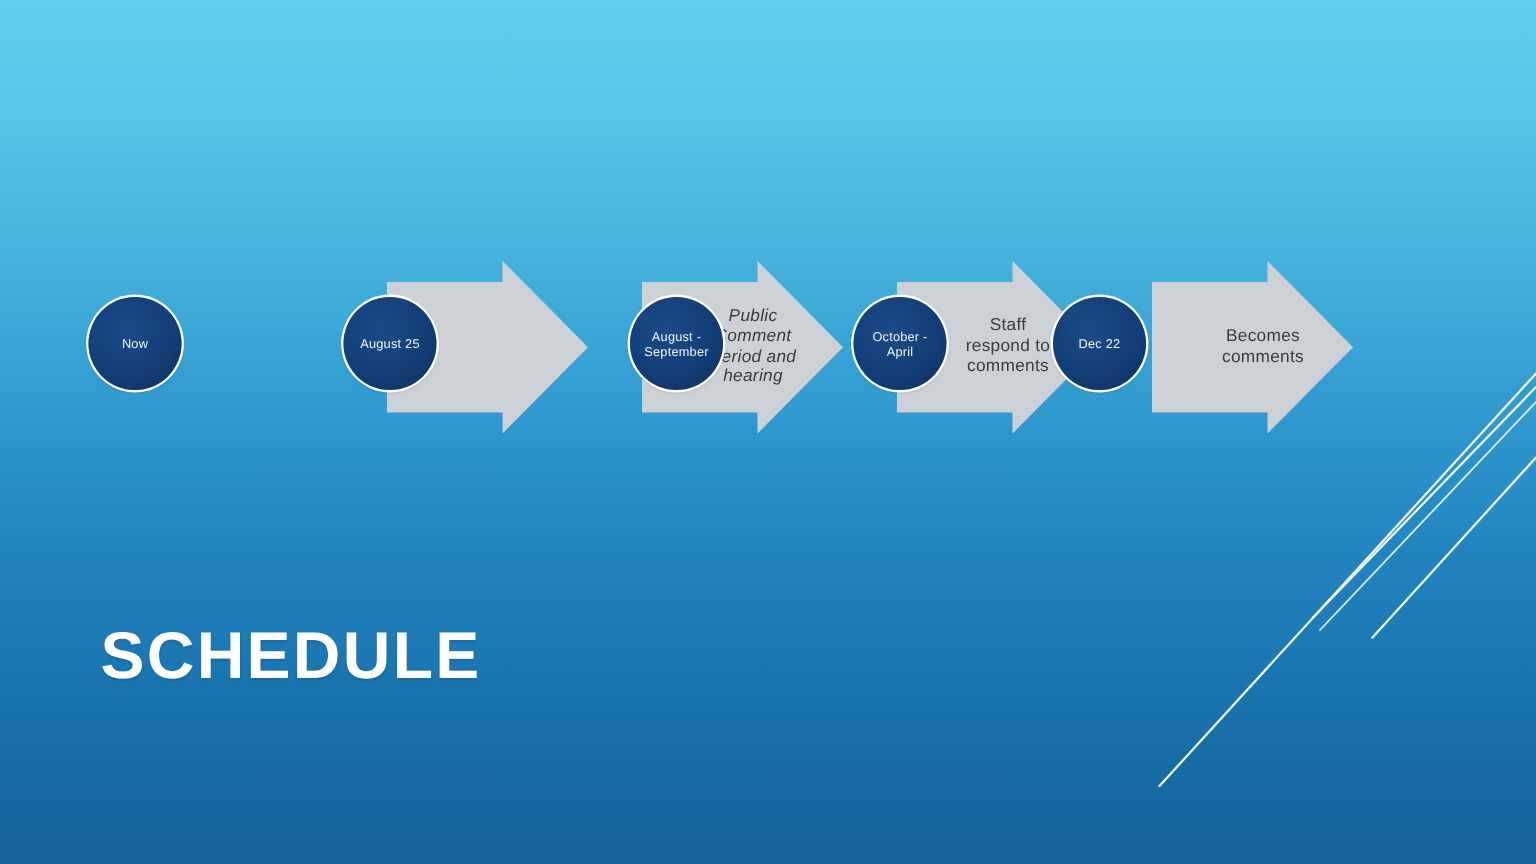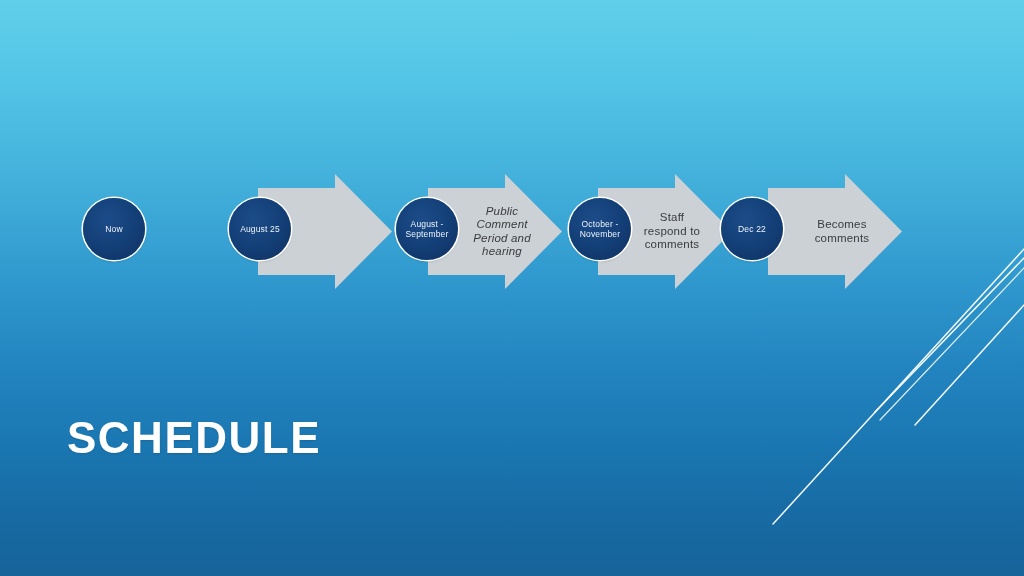--- a/index.html
+++ b/index.html
@@ -106,21 +106,21 @@
     <g stroke="#ffffff" fill="none" stroke-linecap="round">
       <line x1="1024" y1="249" x2="773" y2="524" stroke-width="1.5" opacity="0.95"></line>
       <line x1="1024" y1="258" x2="875" y2="412" stroke-width="1.5" opacity="0.95"></line>
       <line x1="1024" y1="268" x2="880" y2="420" stroke-width="1.2" opacity="0.85"></line>
       <line x1="1024" y1="305" x2="915" y2="425" stroke-width="1.5" opacity="0.95"></line>
     </g>
   </svg>
 
   <div class="timeline">
 
-    <div class="node" style="left:59px; top:198px;margin-left:24px;">
+    <div class="node" style="left:59px; top:198px;">
       <span>Now</span>
     </div>
 
     <div class="chevron-wrap" style="left:258px; top:174px; width:134px;">
       <svg class="chevron" viewBox="0 0 134 115" preserveAspectRatio="none">
         <polygon points="0,14 77,14 77,0 134,57.5 77,115 77,101 0,101" fill="#ccd1d6"></polygon>
       </svg>
     </div>
     <div class="node" style="left:229px; top:198px;">
       <span>August 25</span>
@@ -128,46 +128,46 @@
 
     <div class="chevron-wrap" style="left:428px; top:174px; width:134px;font-style:italic;">
       <svg class="chevron" viewBox="0 0 134 115" preserveAspectRatio="none">
         <polygon points="0,14 77,14 77,0 134,57.5 77,115 77,101 0,101" fill="#ccd1d6"></polygon>
       </svg>
       <div class="chev-label" style="left:22px; width:104px;">Public
 Comment
 Period and
 hearing</div>
     </div>
-    <div class="node" style="left:396px; top:198px;">
+    <div class="node" style="left:420px; top:198px;">
       <span>August -
 September</span>
     </div>
 
     <div class="chevron-wrap" style="left:598px; top:174px; width:134px;">
       <svg class="chevron" viewBox="0 0 134 115" preserveAspectRatio="none">
         <polygon points="0,14 77,14 77,0 134,57.5 77,115 77,101 0,101" fill="#ccd1d6"></polygon>
       </svg>
       <div class="chev-label" style="left:22px; width:104px;">Staff
 respond to
 comments</div>
     </div>
     <div class="node" style="left:569px; top:198px;">
       <span>October -
-November</span>
+April</span>
     </div>
 
     <div class="chevron-wrap" style="left:768px; top:174px; width:134px;">
       <svg class="chevron" viewBox="0 0 134 115" preserveAspectRatio="none">
         <polygon points="0,14 77,14 77,0 134,57.5 77,115 77,101 0,101" fill="#ccd1d6"></polygon>
       </svg>
       <div class="chev-label" style="left:22px; width:104px;">Becomes
 comments</div>
     </div>
-    <div class="node" style="left:721px; top:198px;">
+    <div class="node" style="left:702px; top:198px;">
       <span>Dec 22</span>
     </div>
 
   </div>
 
   <div class="slide-title">SCHEDULE</div>
 
 </div>
 
 </body></html>

